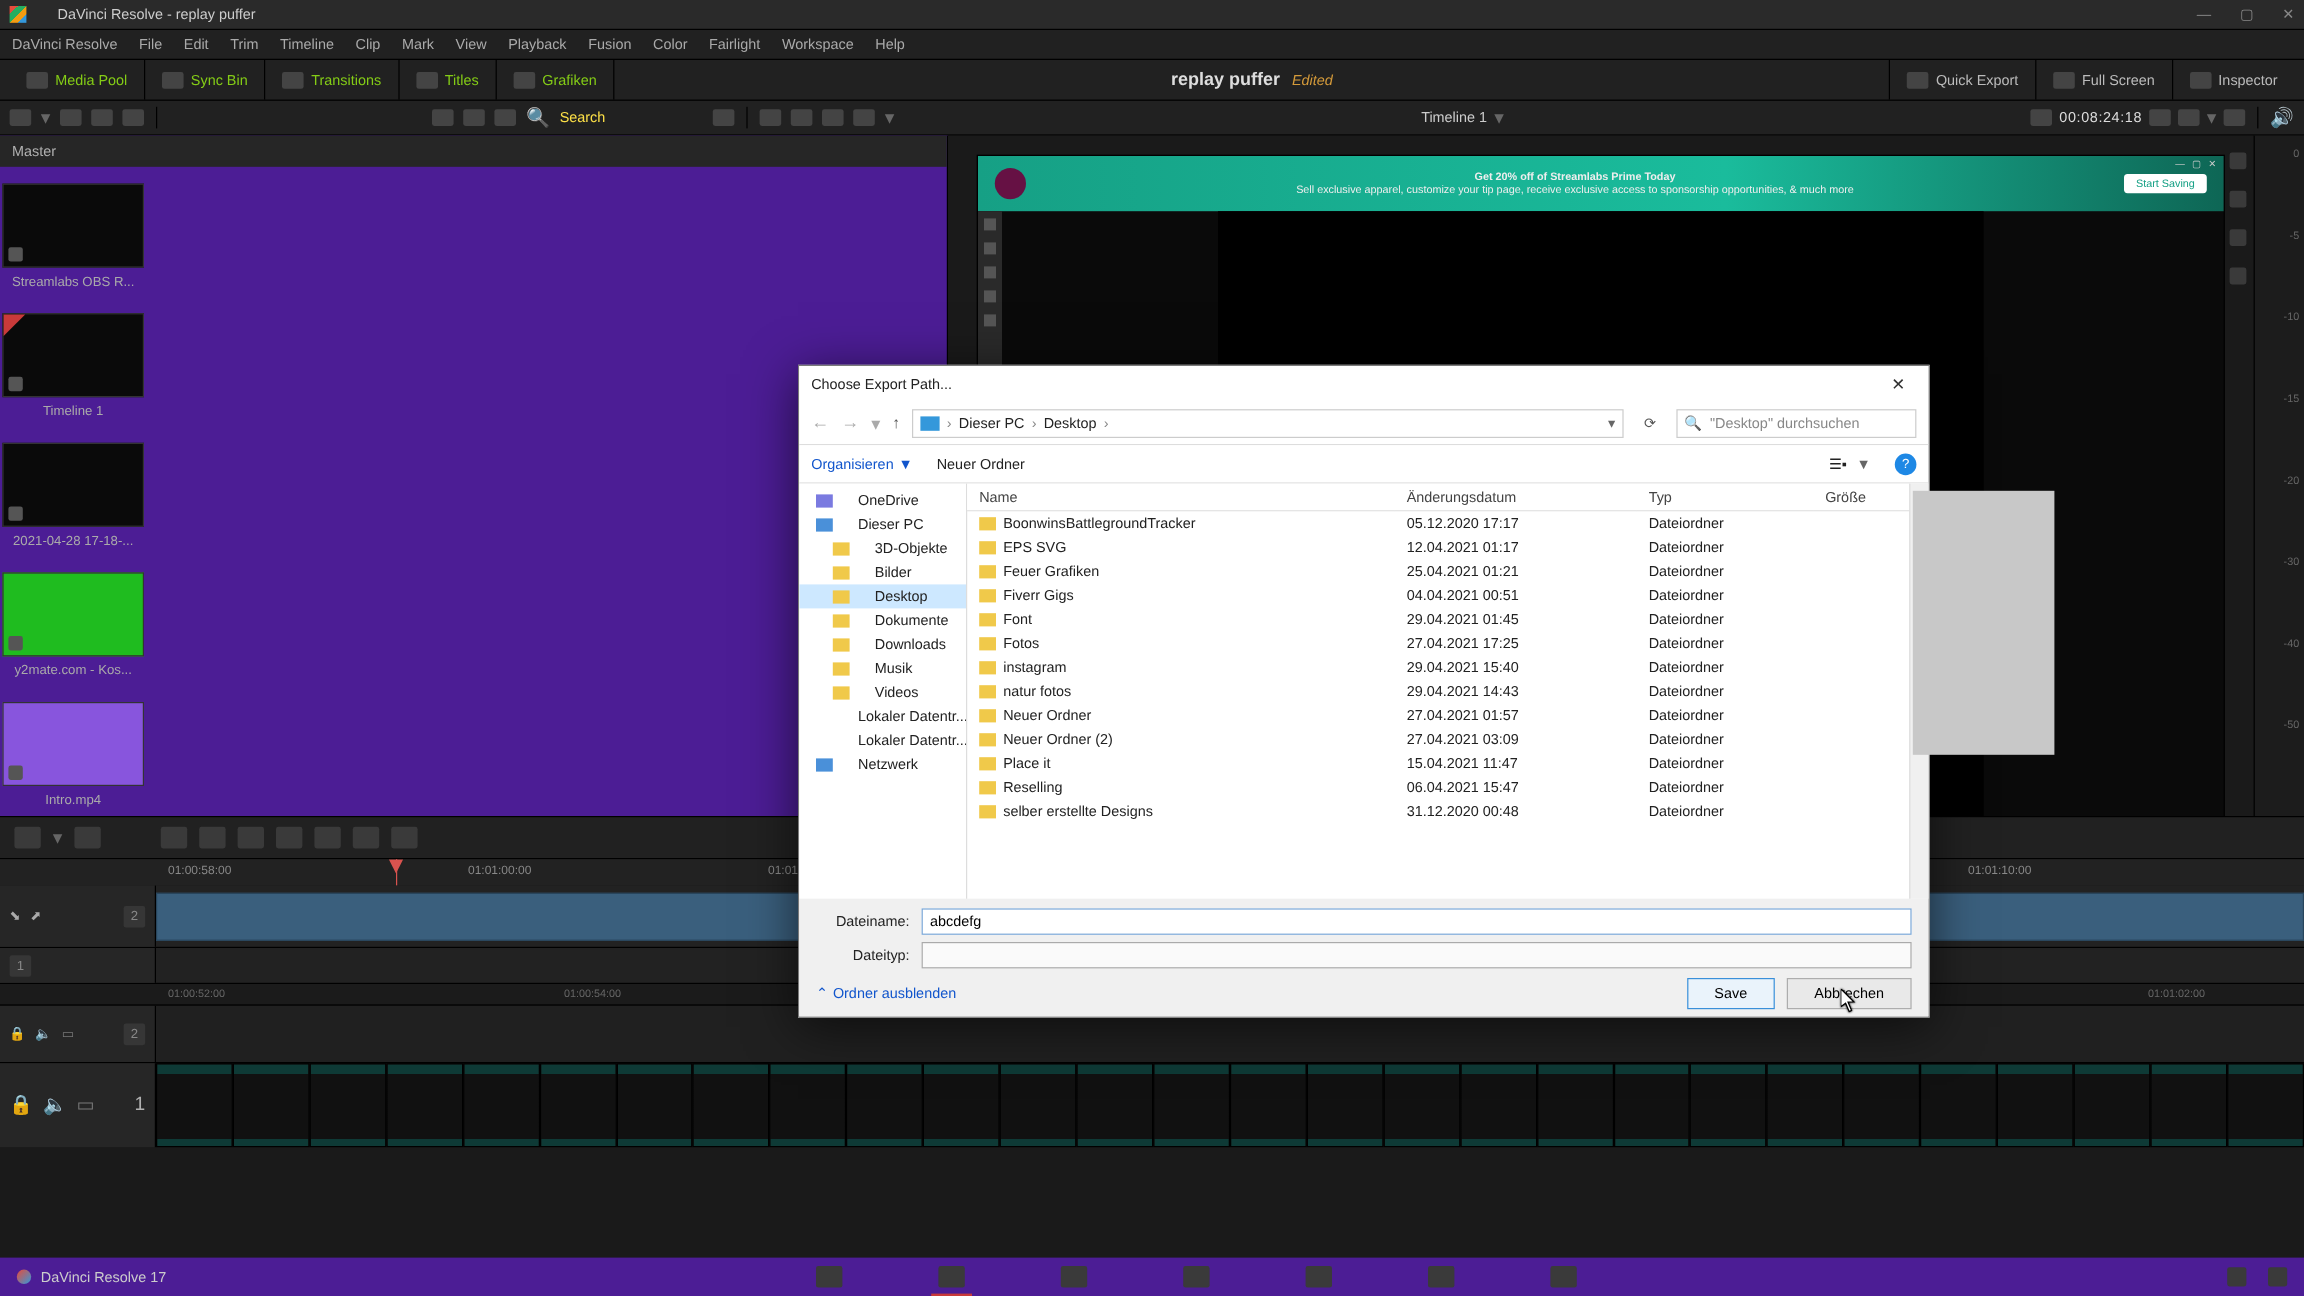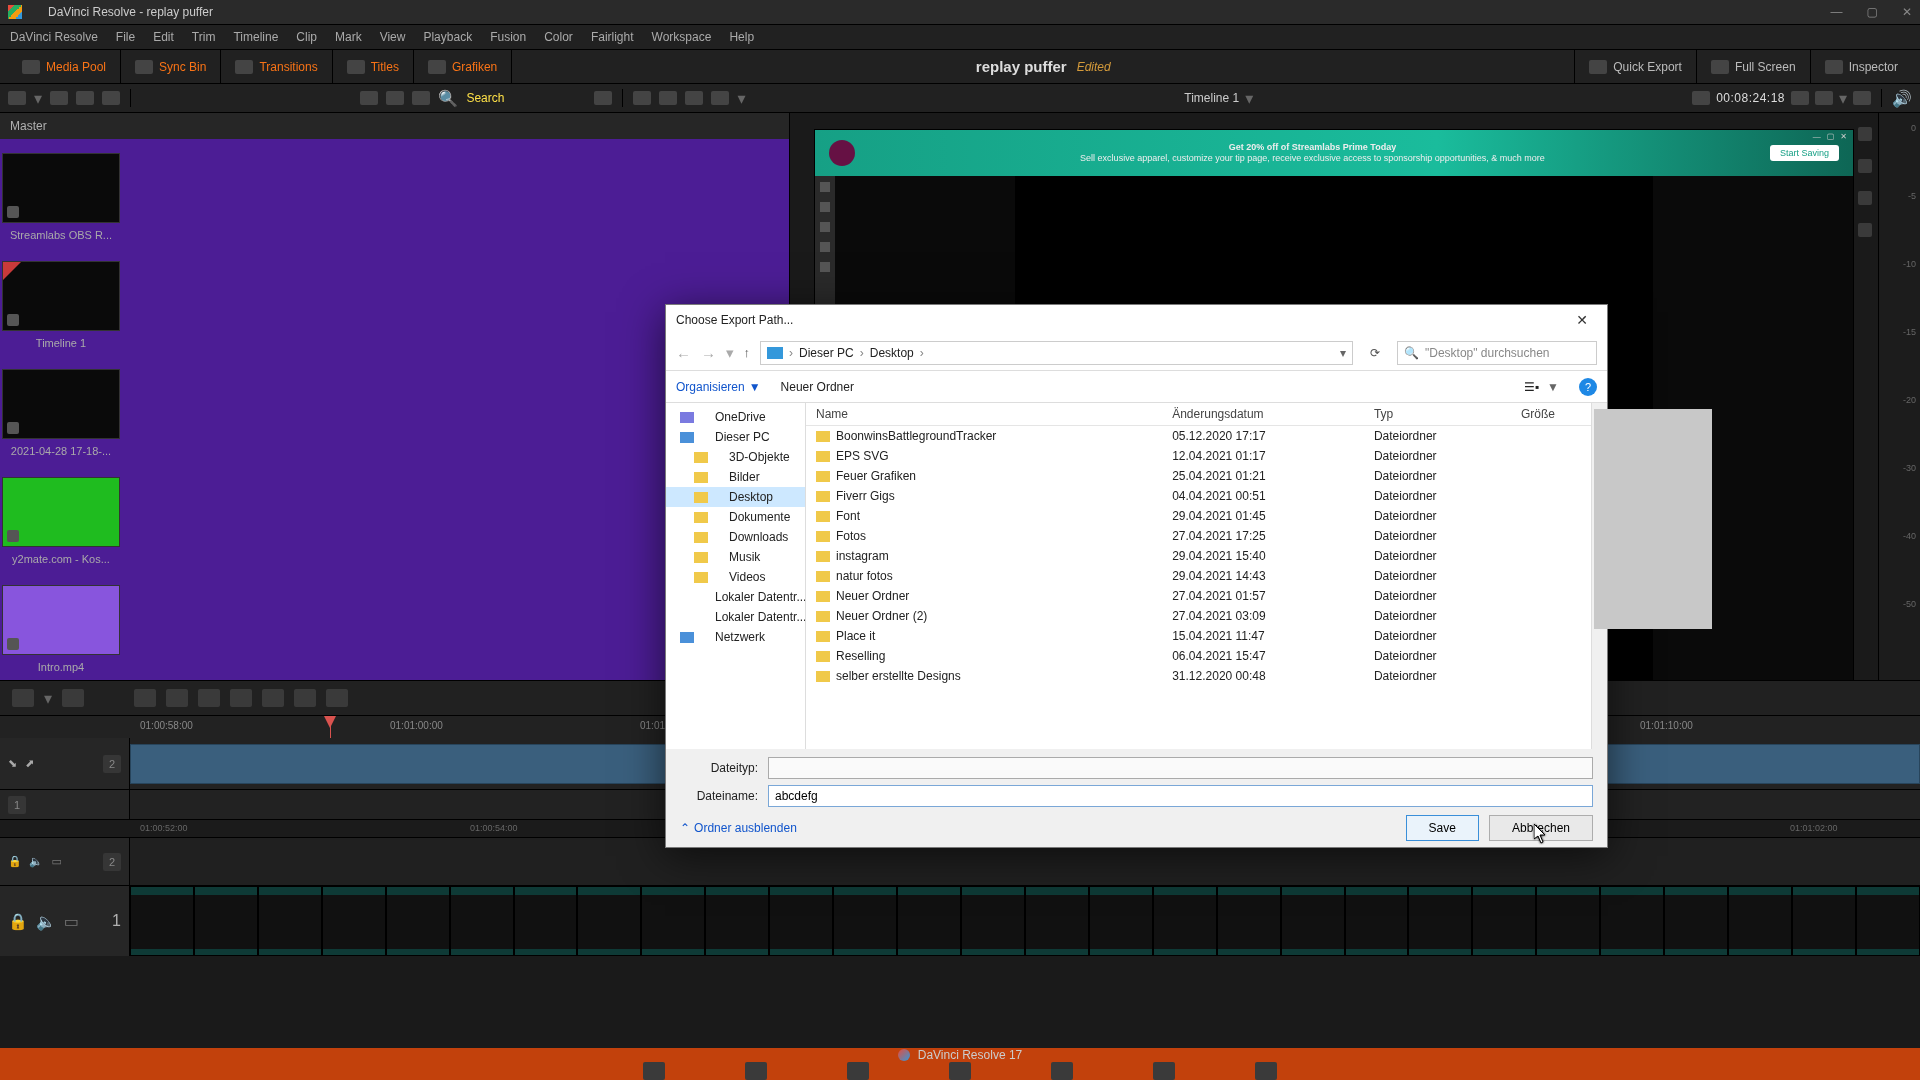--- a/index.html
+++ b/index.html
@@ -10,21 +10,21 @@
 .titlebar .app-icon { width: 14px; height: 14px; background: linear-gradient(135deg,#e74c3c 0 25%,#27ae60 25% 50%,#f39c12 50% 75%,#3498db 75%); margin-right: 8px; }
 .titlebar .title { font-size: 12px; color: #ccc; flex: 1; }
 .titlebar .winbtns { display: flex; gap: 24px; color: #888; font-size: 12px; }
 
 
 .menubar { height: 24px; background: #212121; display: flex; align-items: center; padding: 0 10px; gap: 18px; font-size: 12px; color: #aaa; }
 .menubar span { cursor: default; }
 
 
 .wsrow { height: 34px; background: #212121; display: flex; align-items: center; padding: 0 8px; border-top: 1px solid #000; }
-.wsrow .wbtn { display: flex; align-items: center; gap: 6px; padding: 0 14px; height: 100%; font-size: 12px; color: #f97316; border-right: 1px solid #000; }
+.wsrow .wbtn { display: flex; align-items: center; gap: 6px; padding: 0 14px; height: 100%; font-size: 12px; color: #84cc16; border-right: 1px solid #000; }
 .wsrow .spacer { flex: 1; }
 .project-title { font-size: 15px; color: #ddd; font-weight: 600; }
 .project-edited { color: #d49a3a; font-size: 12px; margin-left: 10px; font-style: italic; }
 .wsrow .rbtn { display: flex; align-items: center; gap: 6px; padding: 0 14px; font-size: 12px; color: #bbb; border-left: 1px solid #000; height: 100%; text-align: right; }
 
 
 .toolrow { height: 30px; background: #212121; display: flex; align-items: center; padding: 0 8px; gap: 6px; border-top: 1px solid #000; border-bottom: 1px solid #000; }
 .toolrow .icongrp { display: flex; gap: 8px; align-items: center; }
 .mini { width: 18px; height: 14px; background: #444; border-radius: 2px; }
 .toolrow .sep { width: 1px; height: 18px; background: #000; margin: 0 4px; }
@@ -89,21 +89,21 @@
 .clip-v{position:absolute;top:6px;height:40px;background:#3a5f7d;border:1px solid #28455c;}
 .mini-ruler{height:18px;background:#1b1b1b;position:relative;border-bottom:1px solid #000;font-size:9px;color:#666;}
 .mini-ruler span{position:absolute;top:3px;}
 
 .filmstrip{height:70px;display:flex;}
 .filmstrip .hdr{width:130px;background:#262626;border-right:1px solid #000;display:flex;align-items:center;gap:8px;padding:0 8px;}
 .filmstrip .lane{flex:1;display:flex;}
 .filmstrip .frame{flex:1;border:1px solid #000;background:linear-gradient(#0e3a36,#0e3a36 8px,#111 8px,#111 62px,#0e3a36 62px);}
 
 
-.pageswitch { position:absolute; left:0; right:0; bottom:0; height:32px; background:#c2410c; display:flex; align-items:center;flex-direction:column; }
+.pageswitch { position:absolute; left:0; right:0; bottom:0; height:32px; background:#4c1d95; display:flex; align-items:center; }
 .pageswitch .logo{display:flex;align-items:center;gap:8px;padding:0 14px;font-size:12px;color:#ccc;}
 .pageswitch .logo .dot{width:12px;height:12px;border-radius:50%;background:linear-gradient(135deg,#e74c3c,#3498db);}
 .pageswitch .pages{flex:1;display:flex;justify-content:center;gap:80px;}
 .pageswitch .pg{width:22px;height:18px;background:#3a3a3a;border-radius:2px; position:relative;}
 .pageswitch .pg.active::after{content:'';position:absolute;left:-6px;right:-6px;bottom:-7px;height:2px;background:#c93a3a;}
 .pageswitch .right{display:flex;gap:18px;padding:0 14px;}
 .pageswitch .right div{width:16px;height:16px;background:#3a3a3a;border-radius:2px;}
 
 
 .dialog { position:absolute; left:665px; top:304px; width:943px; height:544px; background:#f5f5f5; border:1px solid #7a7a7a; box-shadow:0 8px 40px rgba(0,0,0,.6); color:#222; font-size:12px;}
@@ -670,26 +670,26 @@
           </tbody>
       </table>
       <div class="scr">
           <div class="thumb"></div>
         </div>
     </div>
   </div>
 
   <div class="dfoot">
     <div class="row">
+      <span class="lbl">Dateiname:</span>
+      <input value="abcdefg" style="">
+    </div>
+    <div class="row">
       <span class="lbl">Dateityp:</span>
       <div class="drop"></div>
-    </div>
-    <div class="row">
-      <span class="lbl">Dateiname:</span>
-      <input value="abcdefg" style="">
     </div>
     <div class="bot">
       <span class="hide">
           <span>⌃</span>
           <span>Ordner ausblenden</span>
         </span>
       <div class="btns">
         <button class="primary">Save</button>
         <button>Abbrechen</button>
       </div>

